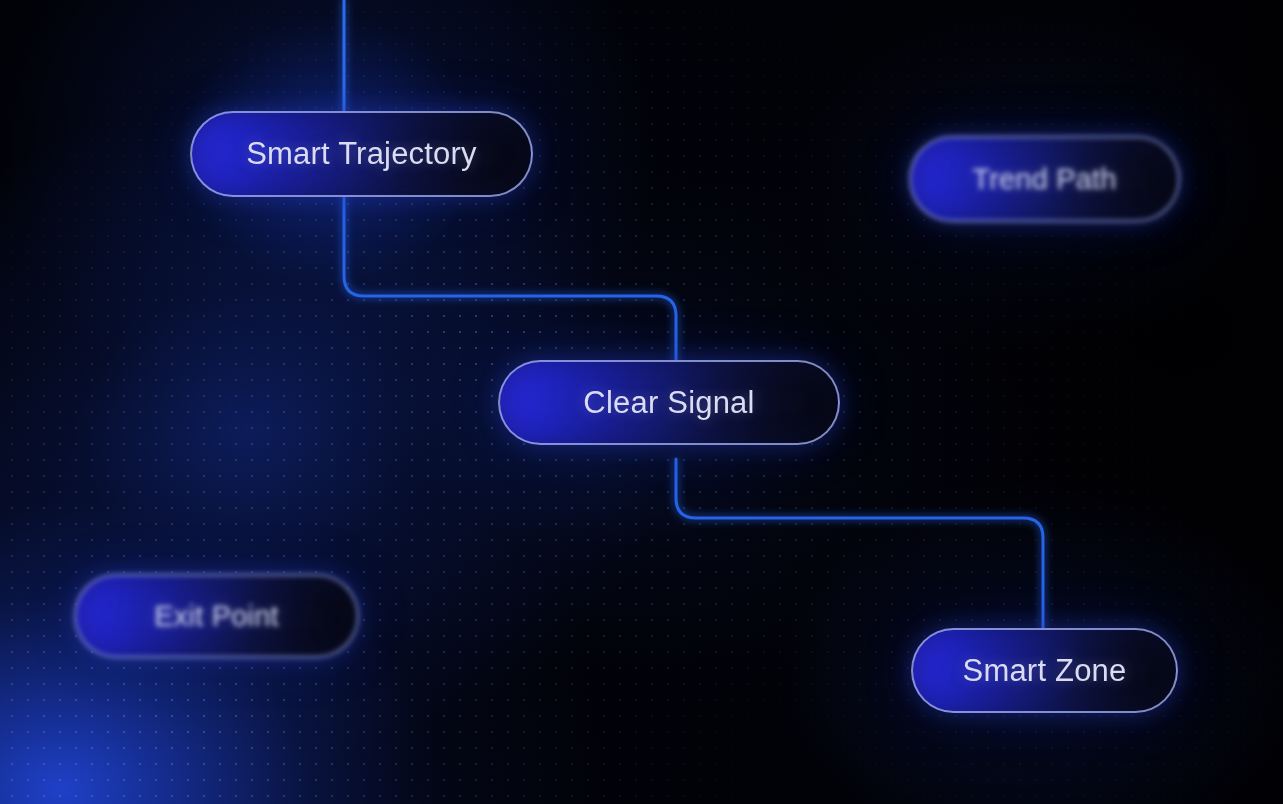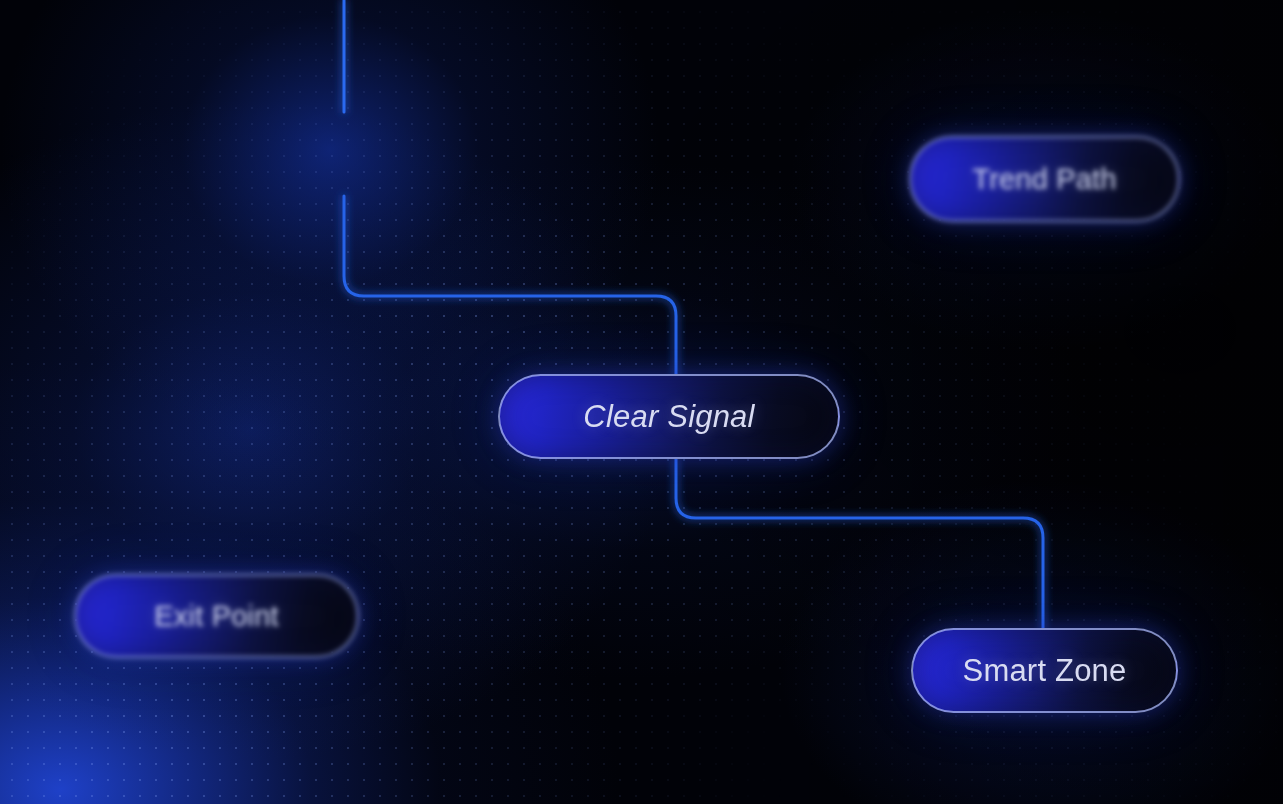--- a/index.html
+++ b/index.html
@@ -140,21 +140,21 @@
   .pill.is-blurred {
     filter: blur(2.6px);
   }
   .pill.is-blurred .pill-label {
     color: #cfd4ee;
   }
 
   
   #pill-smart-trajectory { left: 190px; top: 111px;  width: 343px; height: 86px; }
   #pill-trend-path       { left: 909px; top: 136px;  width: 271px; height: 86px; }
-  #pill-clear-signal     { left: 498px; top: 374px;  width: 342px; height: 85px; font-style: italic; }
+  #pill-clear-signal     { left: 498px; top: 360px;  width: 342px; height: 85px; }
   #pill-exit-point       { left: 74px;  top: 574px;  width: 285px; height: 84px; }
   #pill-entry-zone       { left: 911px; top: 628px;  width: 267px; height: 85px; }
 
   #pill-trend-path .pill-label,
   #pill-exit-point .pill-label { font-size: 29px; }
 </style>
 </head>
 <body>
 
 <div id="stage">
@@ -181,20 +181,23 @@
       </filter>
     </defs>
 
     <g filter="url(#line-glow)" fill="none" stroke-linecap="round">
       <path id="conn-inflow-top" stroke="#2a6bf0" stroke-width="3" d="M344,0 L344,112"></path>
       <path id="conn-smart-to-clear" stroke="#2563e8" stroke-width="3" d="M344,196 L344,276 Q344,296 364,296 L656,296 Q676,296 676,316 L676,378"></path>
       <path id="conn-clear-to-entry" stroke="#2563e8" stroke-width="3" d="M676,459 L676,498 Q676,518 696,518 L1023,518 Q1043,518 1043,538 L1043,630"></path>
     </g>
   </svg>
 
+  <div class="pill" id="pill-smart-trajectory">
+    <span class="pill-label">Smart Trajectory</span>
+  </div>
 
   <div class="pill is-blurred" id="pill-trend-path">
     <span class="pill-label">Trend Path</span>
   </div>
 
   <div class="pill" id="pill-clear-signal">
     <span class="pill-label">Clear Signal</span>
   </div>
 
   <div class="pill is-blurred" id="pill-exit-point">

